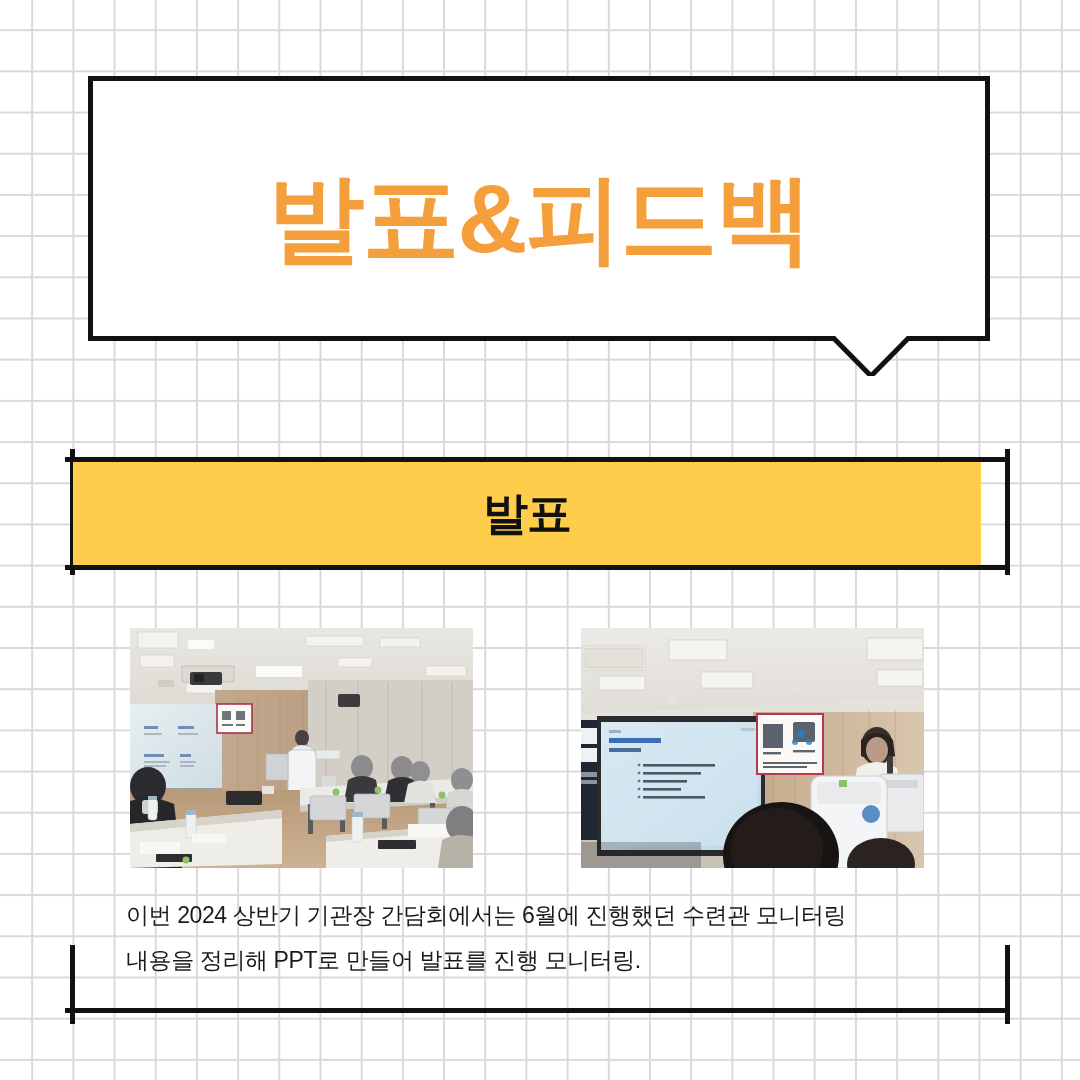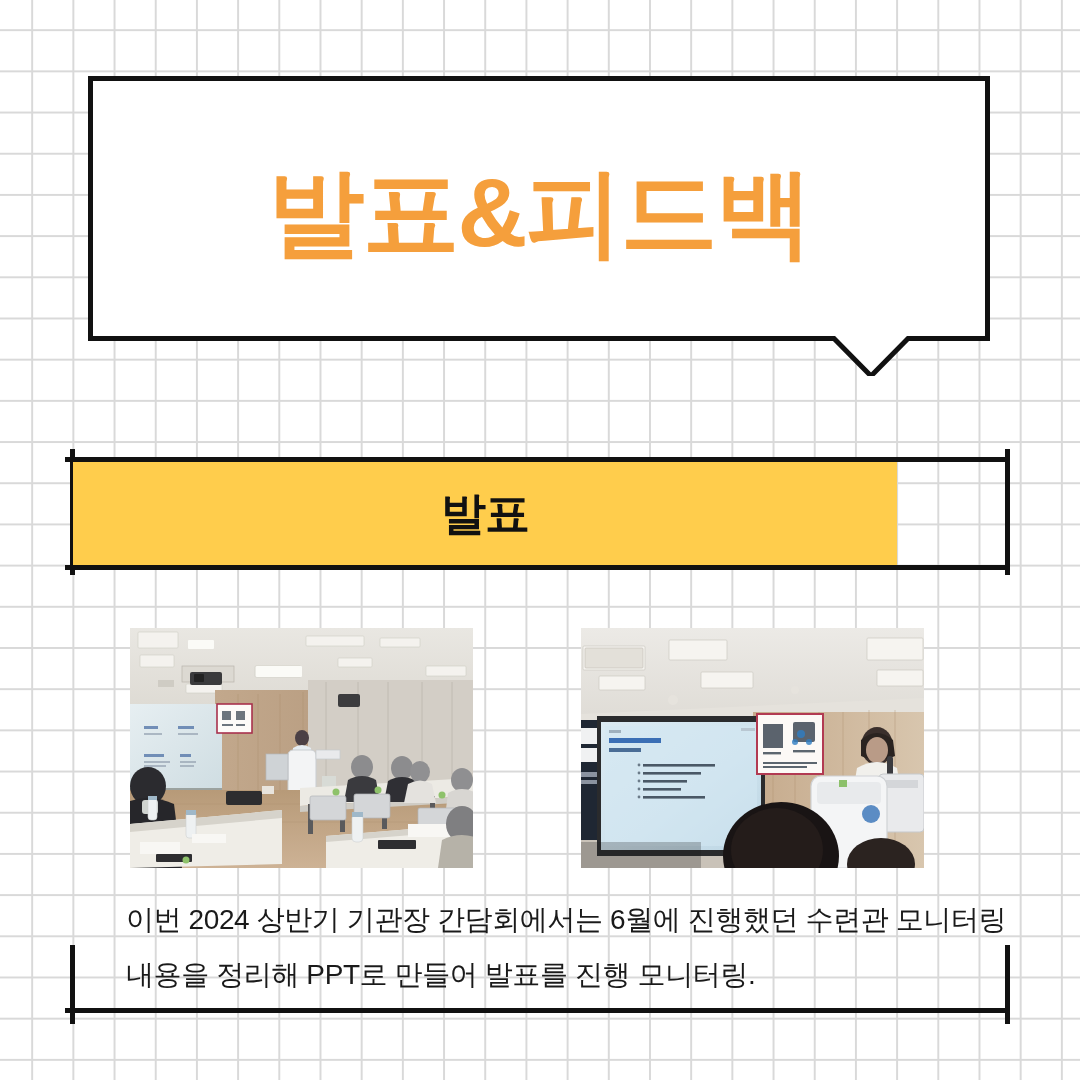--- a/index.html
+++ b/index.html
@@ -24,21 +24,21 @@
 
   
   #bubble-wrap {
     position:absolute;
     left:88px; top:76px;
     width:902px; height:300px;
   }
   #bubble-svg { position:absolute; inset:0; display:block; }
   #bubble-title {
     position:absolute;
-    left:0; top:4px; width:902px; height:265px;
+    left:0; top:10px; width:902px; height:265px;
     display:flex; align-items:center; justify-content:center;
     color:#f59f3c;
     font-size:97px;
     font-weight:700;
     letter-spacing:-2px;
     line-height:1;
     white-space:nowrap;
     user-select:none;
   }
 
@@ -53,21 +53,21 @@
   .rule-v { position:absolute; width:5px; background:#111; }
   #vleft-top   { left:70px;  top:449px; height:126px; }
   #vright-top  { left:1005px;top:449px; height:126px; }
   #vleft-bot   { left:70px;  top:945px; height:79px; }
   #vright-bot  { left:1005px;top:945px; height:79px; }
 
   
   #banner {
     position:absolute;
     left:73px; top:462px;
-    width:824px; height:103px;
+    width:908px; height:103px;
     background:#ffcd4c;
     display:flex; align-items:center; justify-content:center;
   }
   #banner-label {
     color:#111;
     font-size:45px;
     font-weight:700;
     letter-spacing:-1px;
     line-height:1;
     user-select:none;
@@ -82,21 +82,21 @@
   #photo-left  { left:130px; top:628px; width:343px; height:240px; }
   #photo-right { left:581px; top:628px; width:343px; height:240px; }
   .photo svg { display:block; width:100%; height:100%; }
 
   
   #caption {
     position:absolute;
     left:126px; top:893px;
     width:800px;
     color:#1a1a1a;
-    font-size:28px;
+    font-size:23px;
     line-height:1.95;
     letter-spacing:-0.4px;
   }
   #caption .cap-line { display:block; white-space:nowrap; }
 </style>
 </head>
 <body>
 
 <div id="card">
 

